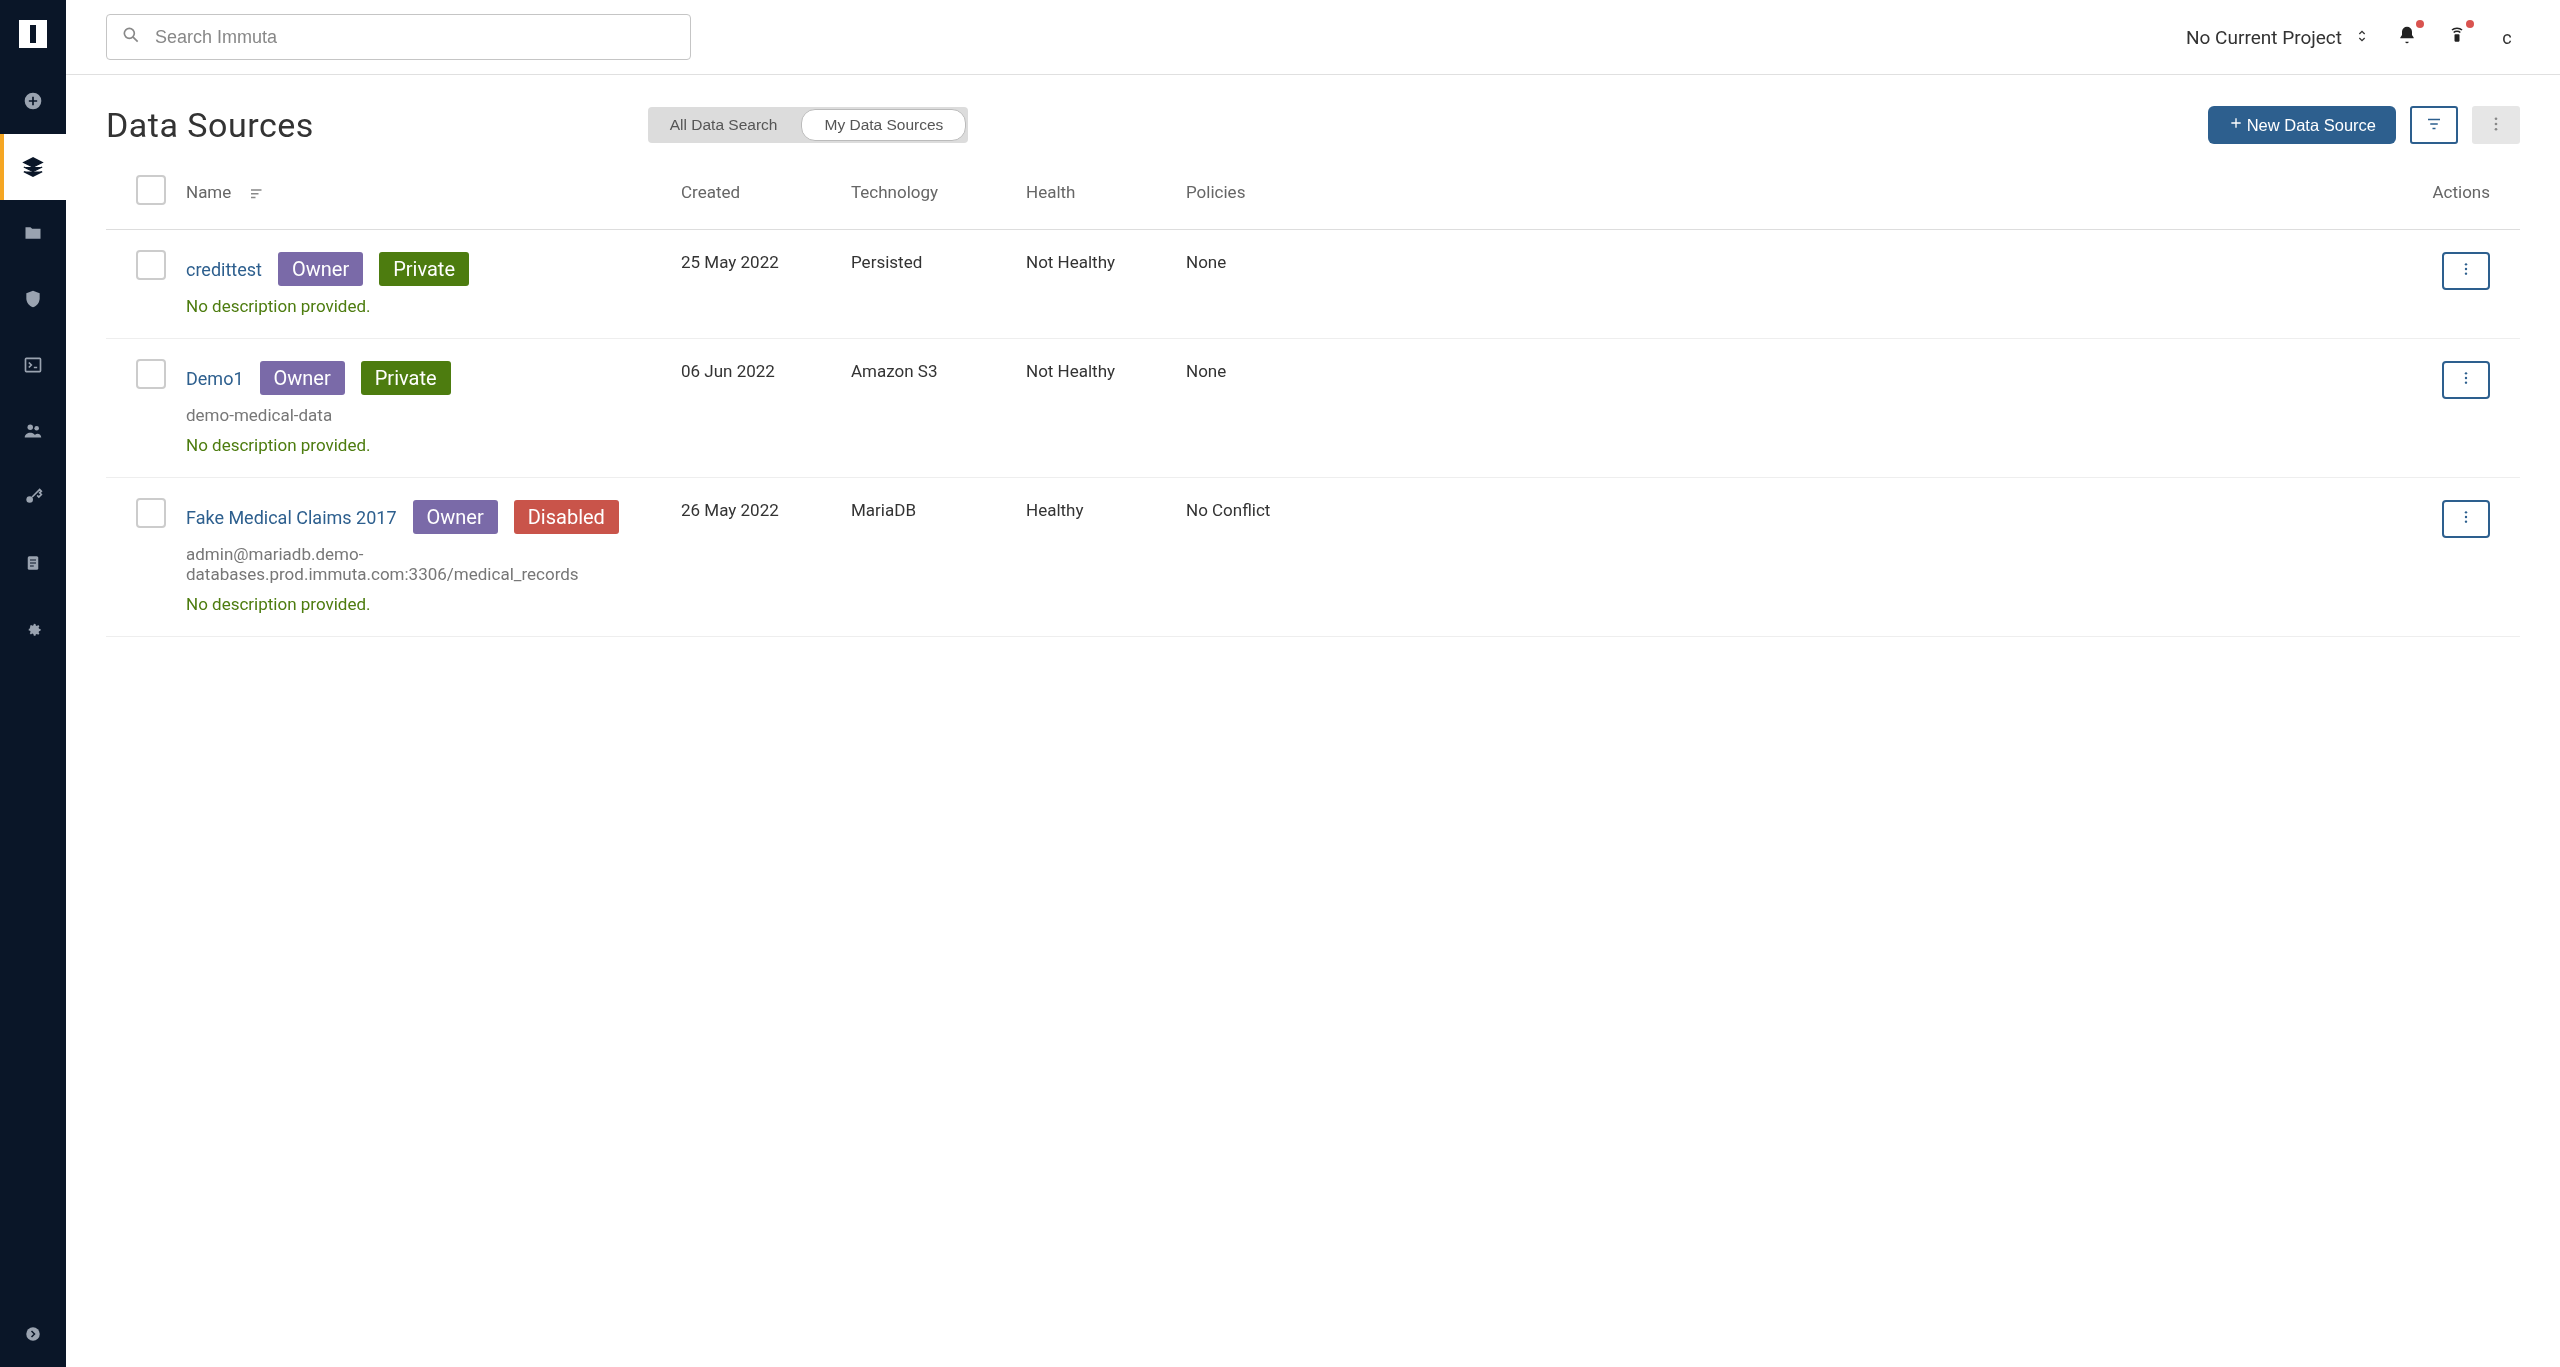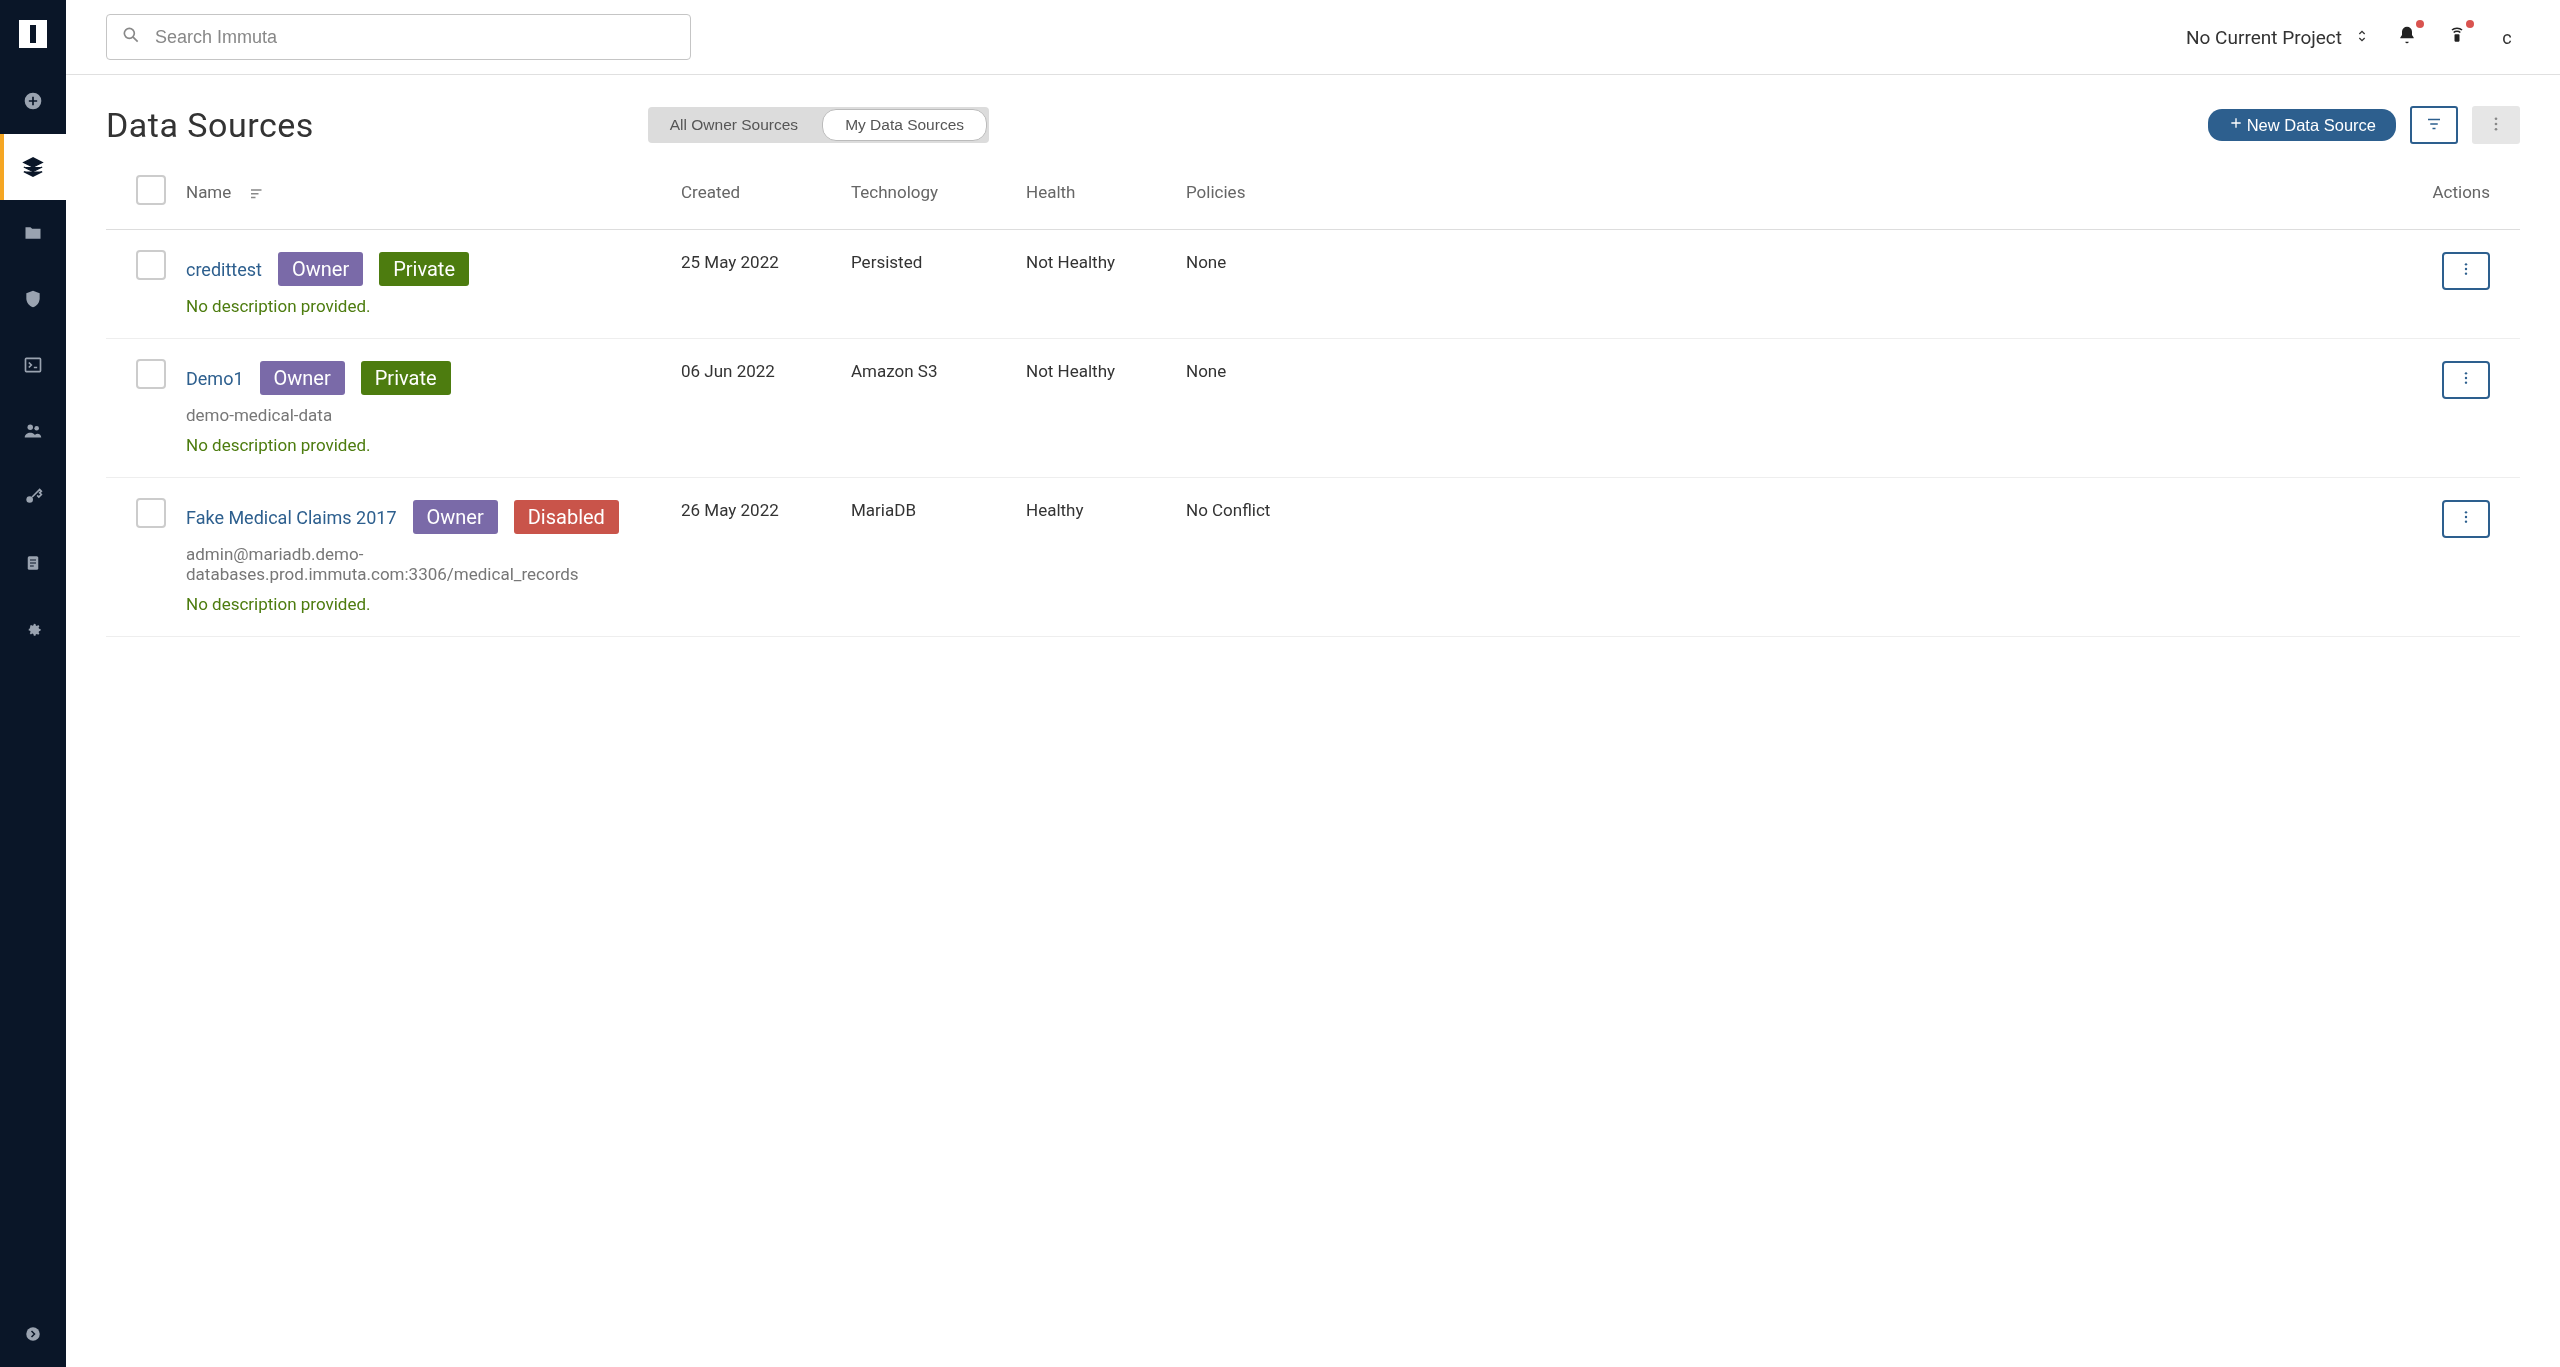--- a/index.html
+++ b/index.html
@@ -30,21 +30,21 @@
   .topbar-icon .dot { position: absolute; top: -4px; right: -4px; width: 8px; height: 8px; background: #d9534f; border-radius: 50%; }
   .avatar-letter { font-size: 18px; color: #333; }
 
   
   .page-header { padding: 30px 40px 10px 40px; display: flex; align-items: center; gap: 24px; }
   .page-title { font-size: 34px; font-weight: 400; letter-spacing: 0.5px; }
   .toggle-group { display: flex; background: #dcdcdc; border-radius: 4px; overflow: hidden; height: 36px; margin-left: auto; }
   .toggle-btn { padding: 0 22px; font-size: 15.5px; color: #555; background: transparent; border: none; cursor: pointer; display: flex; align-items: center; }
   .toggle-btn.active { background: #fff; border: 1px solid #bbb; border-radius: 14px; margin: 2px; }
   .header-actions { display: flex; gap: 14px; align-items: center; margin-left: auto; }
-  .btn-primary { background: #2d5f8e; color: #fff; border: none; border-radius: 14px; padding: 0 20px; height: 32px; font-size: 16.5px; display: flex; align-items: center; gap: 3px; cursor: pointer; }
+  .btn-primary { background: #2d5f8e; color: #fff; border: none; border-radius: 6px; padding: 0 20px; height: 38px; font-size: 16.5px; display: flex; align-items: center; gap: 3px; cursor: pointer; }
   .btn-icon-outline { width: 48px; height: 38px; border: 2px solid #2d5f8e; border-radius: 3px; background: #fff; display: flex; align-items: center; justify-content: center; cursor: pointer; }
   .btn-icon-grey { width: 48px; height: 38px; background: #e6e6e6; border: none; border-radius: 3px; display: flex; align-items: center; justify-content: center; cursor: pointer; }
 
   
   .table-wrap { padding: 0 40px; flex: 1; overflow: auto; }
   .tbl { width: 100%; border-collapse: collapse; }
   .tbl th { text-align: left; font-weight: 400; color: #666; font-size: 17px; padding: 20px 10px 20px 0; border-bottom: 1px solid #ddd; }
   .tbl th:first-child, .tbl td.col-check { width: 80px; padding-left: 30px; }
   .tbl th.col-name { width: 495px; }
   .tbl th.col-created { width: 170px; }
@@ -198,21 +198,21 @@
     </div>
     <div class="topbar-icon">
       <span class="avatar-letter">c</span>
     </div>
   </div>
 
   <div class="page-header">
     <h1 class="page-title">Data Sources</h1>
 
     <div class="toggle-group" style="margin-left:310px;">
-      <button class="toggle-btn">All Owner Sources</button>
+      <button class="toggle-btn">All Data Search</button>
       <button class="toggle-btn active">My Data Sources</button>
     </div>
 
     <div class="header-actions">
       <button class="btn-primary">
         <span>
           <svg viewBox="0 0 24 24" width="16" height="16" stroke="#fff" stroke-width="2">
               <path d="M12 5v14M5 12h14"></path>
             </svg>
         </span>

